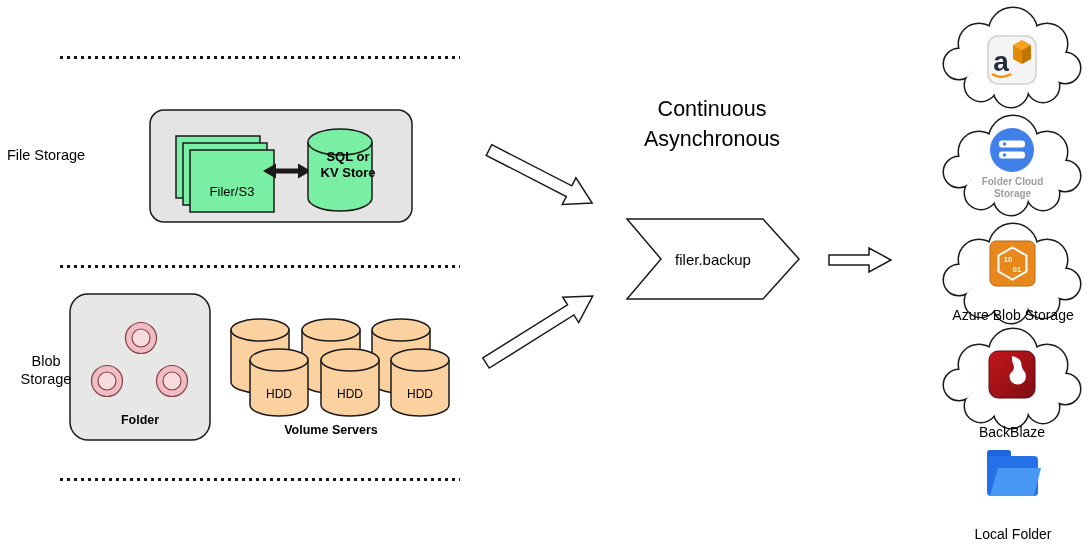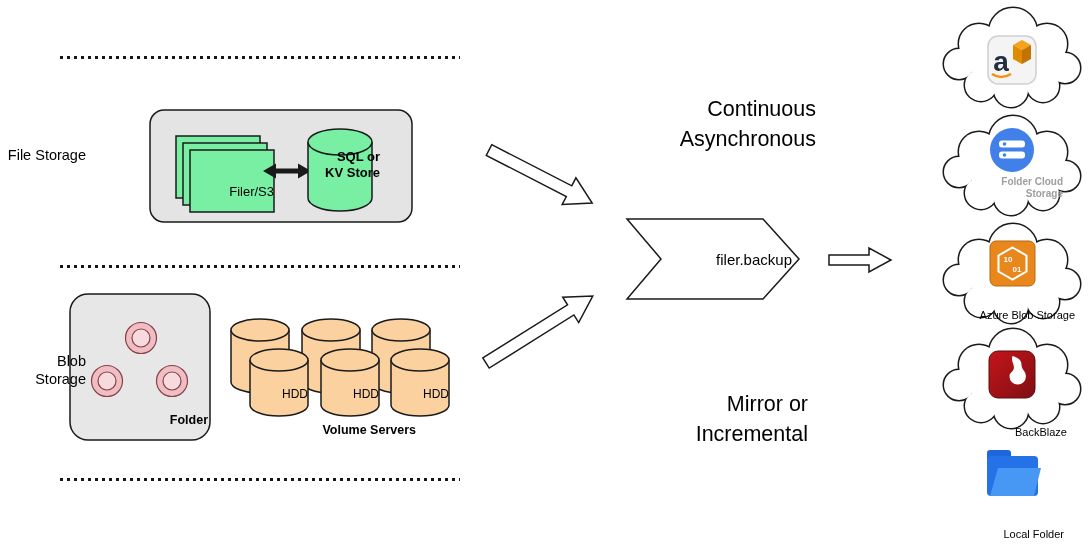--- a/index.html
+++ b/index.html
@@ -1,33 +1,33 @@
 <!DOCTYPE html>
 <html><head>
 <meta charset="utf-8">
 <style>
   html,body{margin:0;padding:0;background:#fff;}
   .stage{
     position:relative;width:1091px;height:547px;background:#fff;
     font-family:"Liberation Sans",sans-serif;color:#000;overflow:hidden;
   }
   .layer{position:absolute;left:0;top:0;}
-  .txt{position:absolute;text-align:right;white-space:normal;}
+  .txt{position:absolute;text-align:center;white-space:normal;}
   .dotted{
     position:absolute;left:60px;width:400px;height:3px;
     background:repeating-linear-gradient(to right,#161616 0 3px,transparent 3px 7px);
   }
   .side-label{font-size:14.5px;line-height:18px;}
   .node-label{font-size:13px;}
   .node-label-bold{font-size:13px;font-weight:bold;line-height:15.5px;margin-left:8px;}
   .small-bold{font-size:12.5px;font-weight:bold;}
   .hdd-label{font-size:12px;}
   .mode-label{font-size:21.5px;line-height:30px;}
   .process-label{font-size:15px;}
-  .dest-label{font-size:11px;line-height:13px;}
+  .dest-label{font-size:14px;line-height:13px;}
   .gcs-label{font-size:10px;font-weight:bold;line-height:12px;color:#9e9e9e;}
   .cloud-stroke{fill:#ffffff;stroke:#1a1a1a;stroke-width:3px;}
   .cloud-fill{fill:#ffffff;stroke:none;}
 </style>
 </head>
 <body>
 
 <div class="stage">
 
   <svg class="layer" width="1091" height="547" viewBox="0 0 1091 547">
@@ -194,21 +194,20 @@
   <div class="txt hdd-label" style="left:250px;top:387px;width:58px">HDD</div>
   <div class="txt hdd-label" style="left:321px;top:387px;width:58px">HDD</div>
   <div class="txt hdd-label" style="left:391px;top:387px;width:58px">HDD</div>
 
   <div class="txt small-bold" style="left:246px;top:423px;width:170px">Volume Servers</div>
 
   <div class="txt mode-label" style="left:608px;top:94px;width:208px">Continuous Asynchronous</div>
 
   <div class="txt process-label" style="left:634px;top:251px;width:158px">filer.backup</div>
 
-  <div class="txt mode-label" style="left:613px;top:389px;width:195px">Mirror or Incremental</div>
 
   <div class="txt gcs-label" style="left:962px;top:176px;width:101px">Folder Cloud Storage</div>
 
   <div class="txt dest-label" style="left:951px;top:309px;width:124px">Azure Blob Storage</div>
 
   <div class="txt dest-label" style="left:957px;top:426px;width:110px">BackBlaze</div>
 
   <div class="txt dest-label" style="left:962px;top:528px;width:102px">Local Folder</div>
 
 </div>

